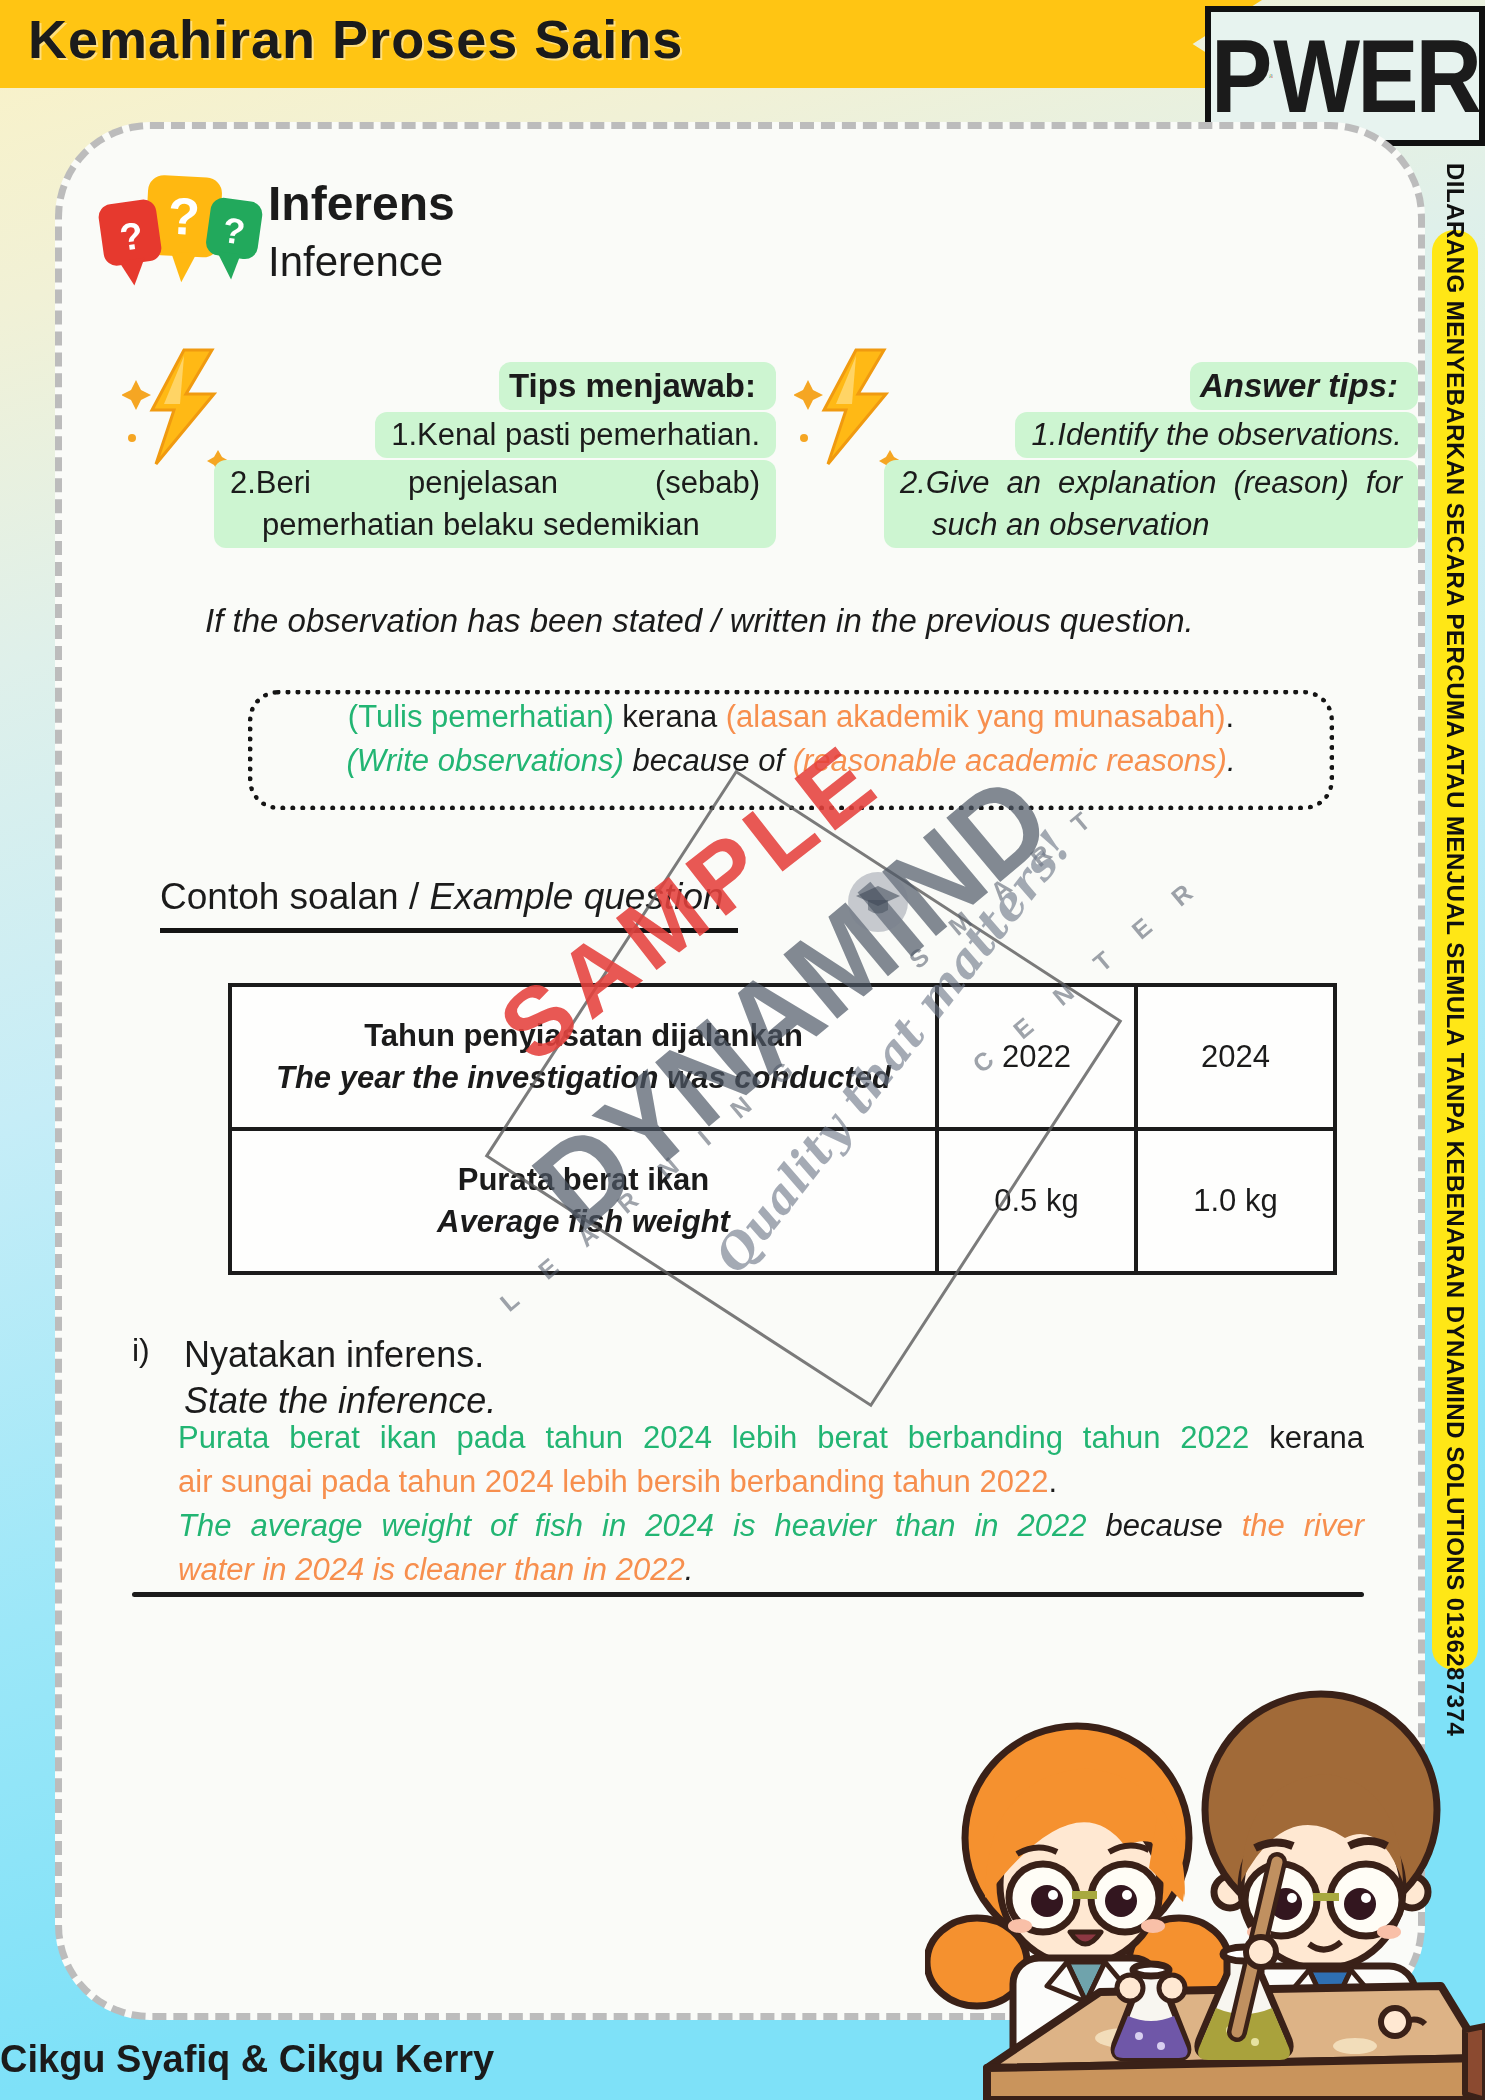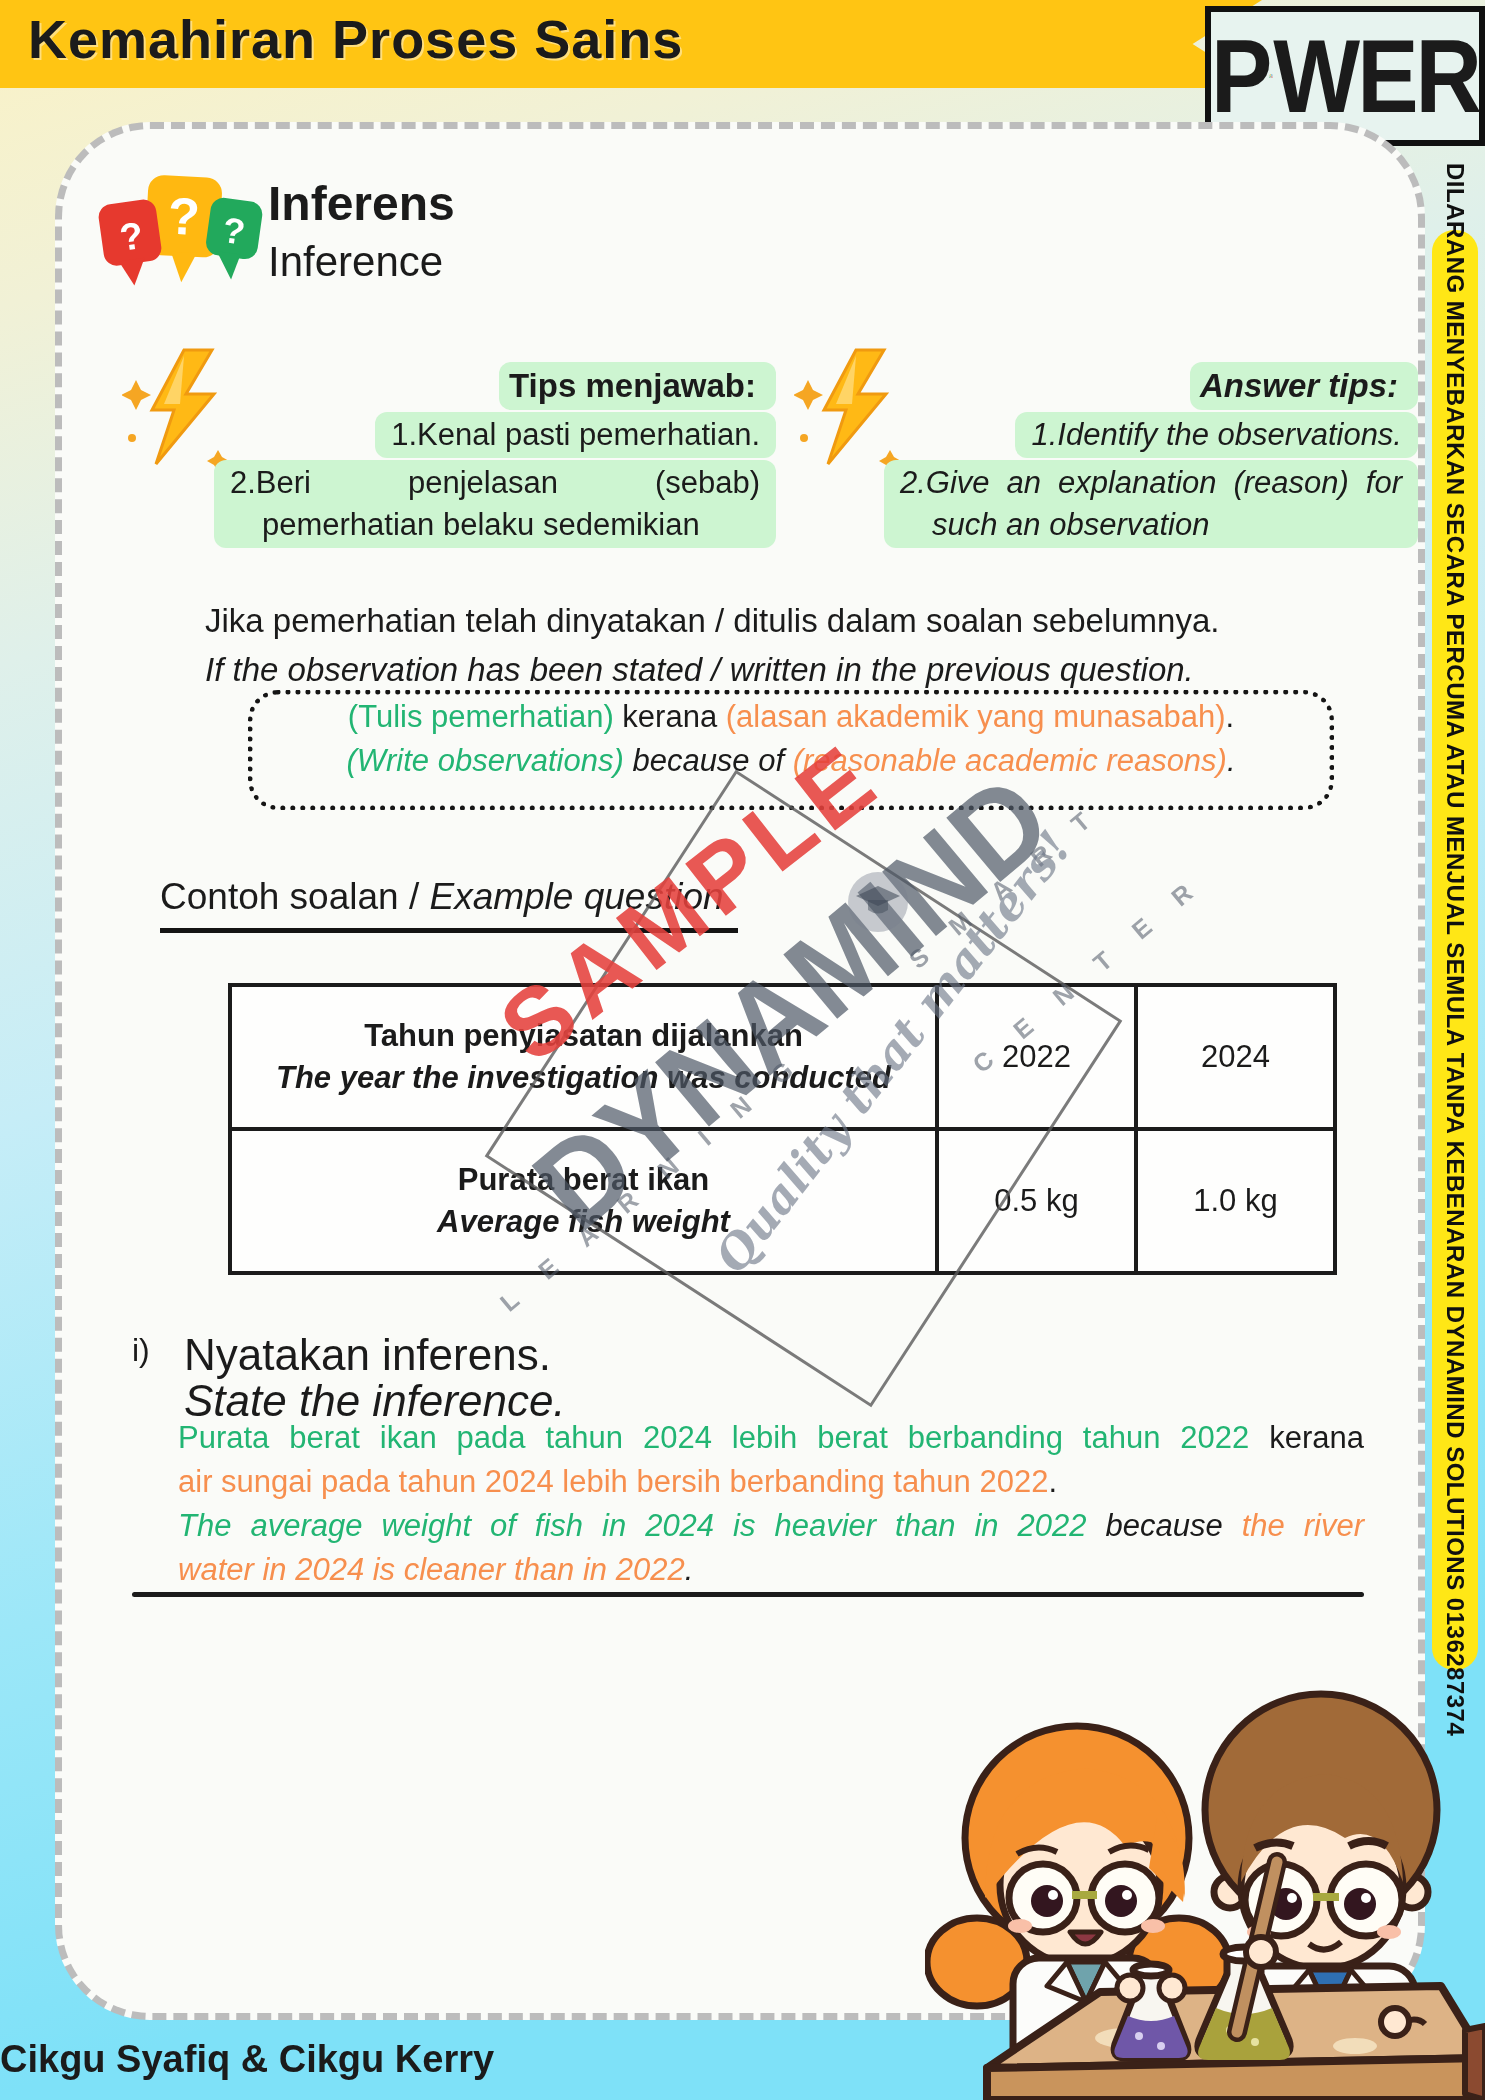--- a/index.html
+++ b/index.html
@@ -54,21 +54,21 @@
     color:rgba(78,88,102,.70);transform:translate(-50%,-50%) rotate(-40deg) scaleY(1.05);}
   .wm-word{font-size:25px;letter-spacing:14px;color:rgba(78,88,102,.55);font-weight:600;}
   .wm-smart{left:1005px;top:886px;transform:translate(-50%,-50%) rotate(-40deg);}
   .wm-center{left:1088px;top:974px;transform:translate(-50%,-50%) rotate(-40deg);}
   .wm-learning{left:652px;top:1182px;transform:translate(-50%,-50%) rotate(-40deg);}
   .wm-tagline{left:893px;top:1052px;font-family:"DejaVu Serif",serif;font-style:italic;
     font-size:46px;font-weight:700;color:rgba(108,118,136,.62);
     transform:translate(-50%,-50%) rotate(-52deg);}
   
   .q-num{left:132px;top:1332px;font-size:32px;}
-  .q-text{left:184px;top:1332px;font-size:44px;line-height:46px;}
+  .q-text{left:184px;top:1332px;font-size:36px;line-height:46px;}
   .answer{left:178px;top:1416px;width:1186px;font-size:31px;line-height:44px;}
   .jline{text-align:justify;text-align-last:justify;}
   .rule{left:132px;top:1592px;width:1232px;height:5px;background:#1B1B1B;border-radius:3px;}
   
   .credit{left:0;top:2038px;width:1360px;font-size:38px;font-weight:800;}
   .vstrip{left:1432px;top:230px;width:46px;height:1440px;background:#FFE716;border-radius:22px;
     display:flex;align-items:center;justify-content:center;}
   .vstrip span{writing-mode:vertical-rl;font-size:24px;font-weight:700;letter-spacing:.5px;
     white-space:nowrap;color:#101010;}
 </style>
@@ -141,21 +141,20 @@
     <span class="tip-item">1.Kenal pasti pemerhatian.</span>
     <span class="tip-item tip-wrap" style="width:498px;">2.Beri penjelasan (sebab) pemerhatian belaku sedemikian</span>
   </div>
   <div class="abs tipbox italic" style="left:868px;top:362px;">
     <span class="tip-head">Answer tips:</span>
     <span class="tip-item">1.Identify the observations.</span>
     <span class="tip-item tip-wrap" style="width:470px;">2.Give an explanation (reason) for such an observation</span>
   </div>
 
   <div class="abs intro">
-    <div>Jika pemerhatian telah dinyatakan / ditulis dalam soalan sebelumnya.</div>
     <div class="italic">If the observation has been stated / written in the previous question.</div>
   </div>
 
   <div class="abs formula">
     <div>
       <span class="green">(Tulis pemerhatian)</span><span> kerana </span><span class="orange">(alasan akademik yang munasabah)</span><span>.</span>
     </div>
     <div class="italic">
       <span class="green">(Write observations)</span><span> because of </span><span class="orange">(reasonable academic reasons)</span><span>.</span>
     </div>

